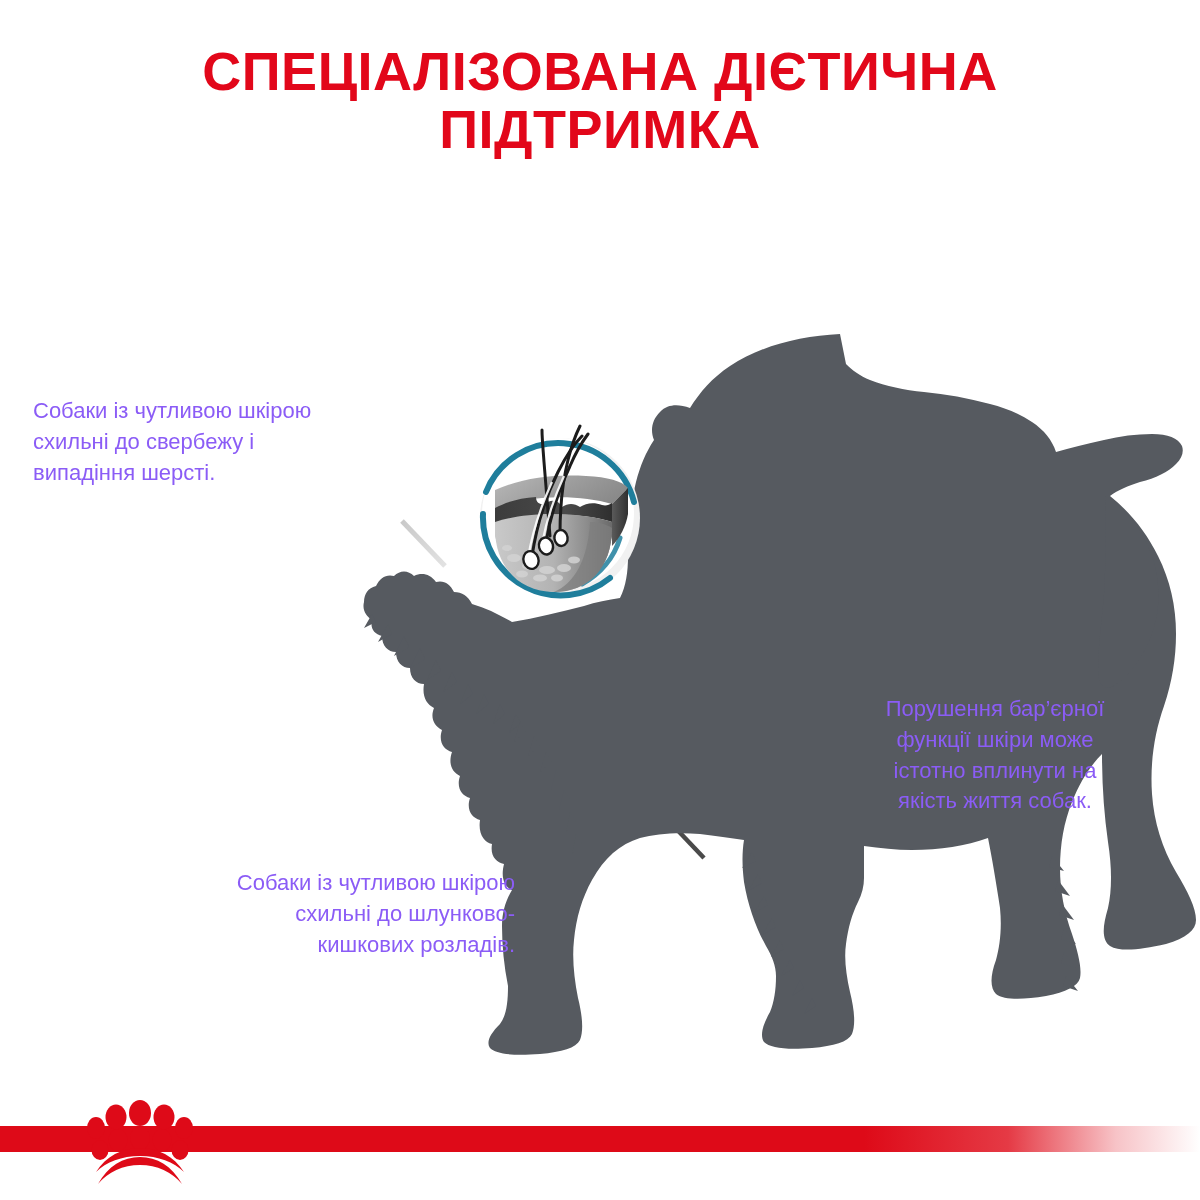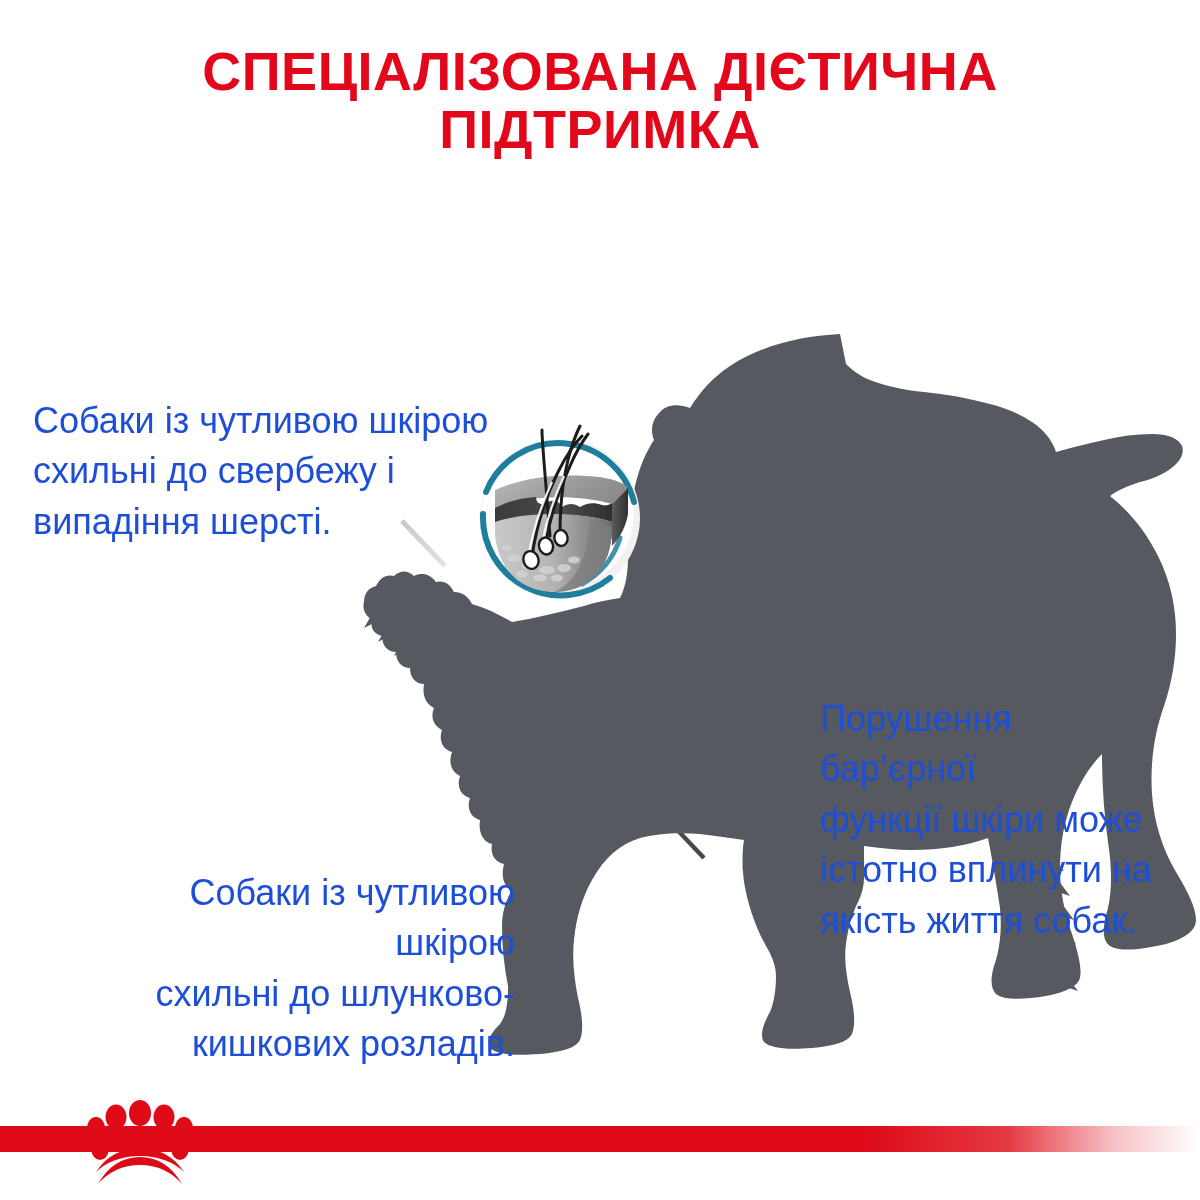--- a/index.html
+++ b/index.html
@@ -30,37 +30,37 @@
     letter-spacing: 0.5px;
     color: #E2071A;
     text-transform: uppercase;
     font-family: "Liberation Sans", "DejaVu Sans", sans-serif;
     margin-top: 8px;
   }
 
   
   .callout {
     position: absolute;
-    color: #1d4ed8;
-    font-size: 36px;
+    color: #8b5cf6;
+    font-size: 22px;
     line-height: 1.40;
     font-family: "Liberation Sans", "DejaVu Sans", sans-serif;
     white-space: pre-line;
   }
   #callout-skin-itch {
     left: 33px;
     top: 396px;
     width: 470px;
     text-align: left;
   }
   #callout-barrier {
     right: 30px;
     top: 694px;
     width: 350px;
-    text-align: left;
+    text-align: center;
   }
   #callout-digestive {
     left: 60px;
     top: 868px;
     width: 455px;
     text-align: right;
   }
 
   
   #leaders {

